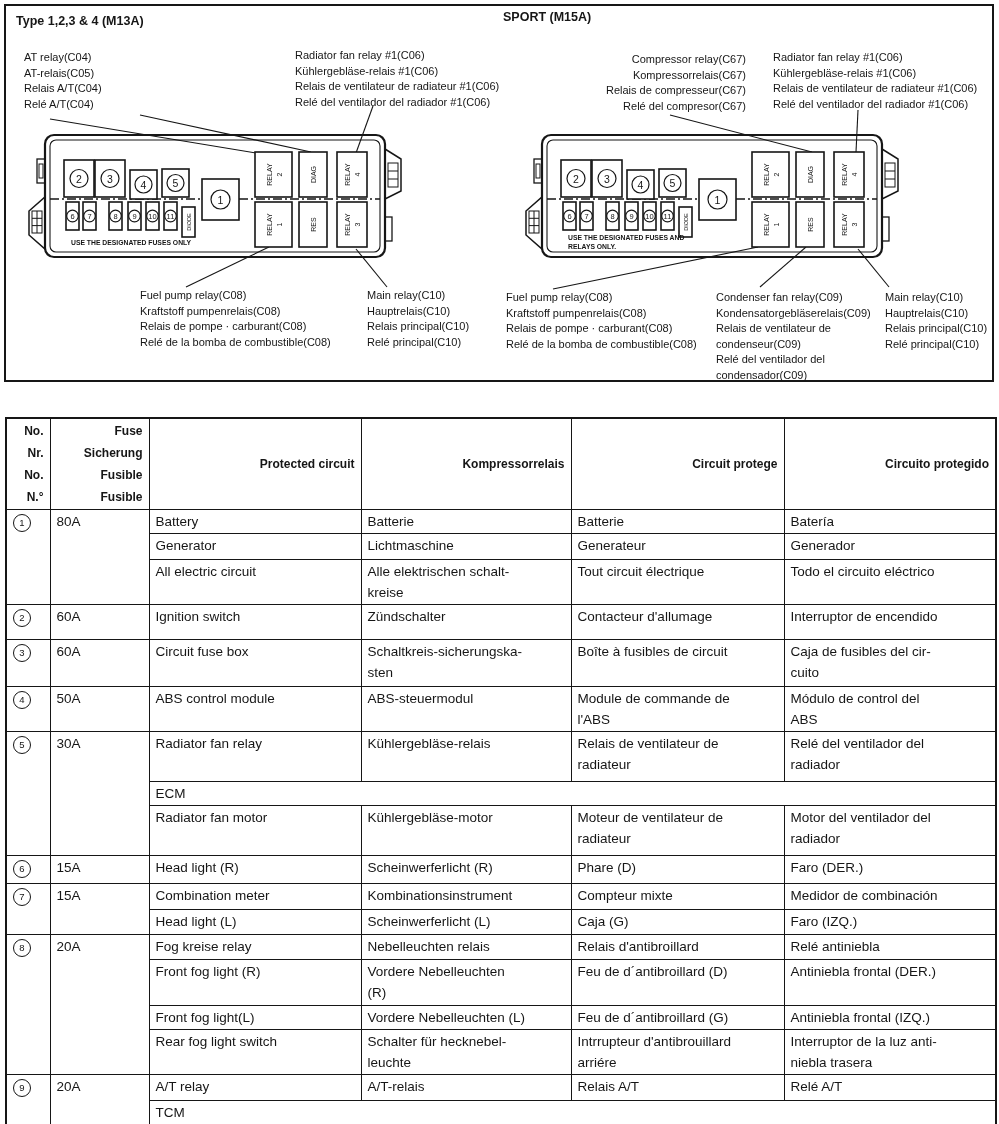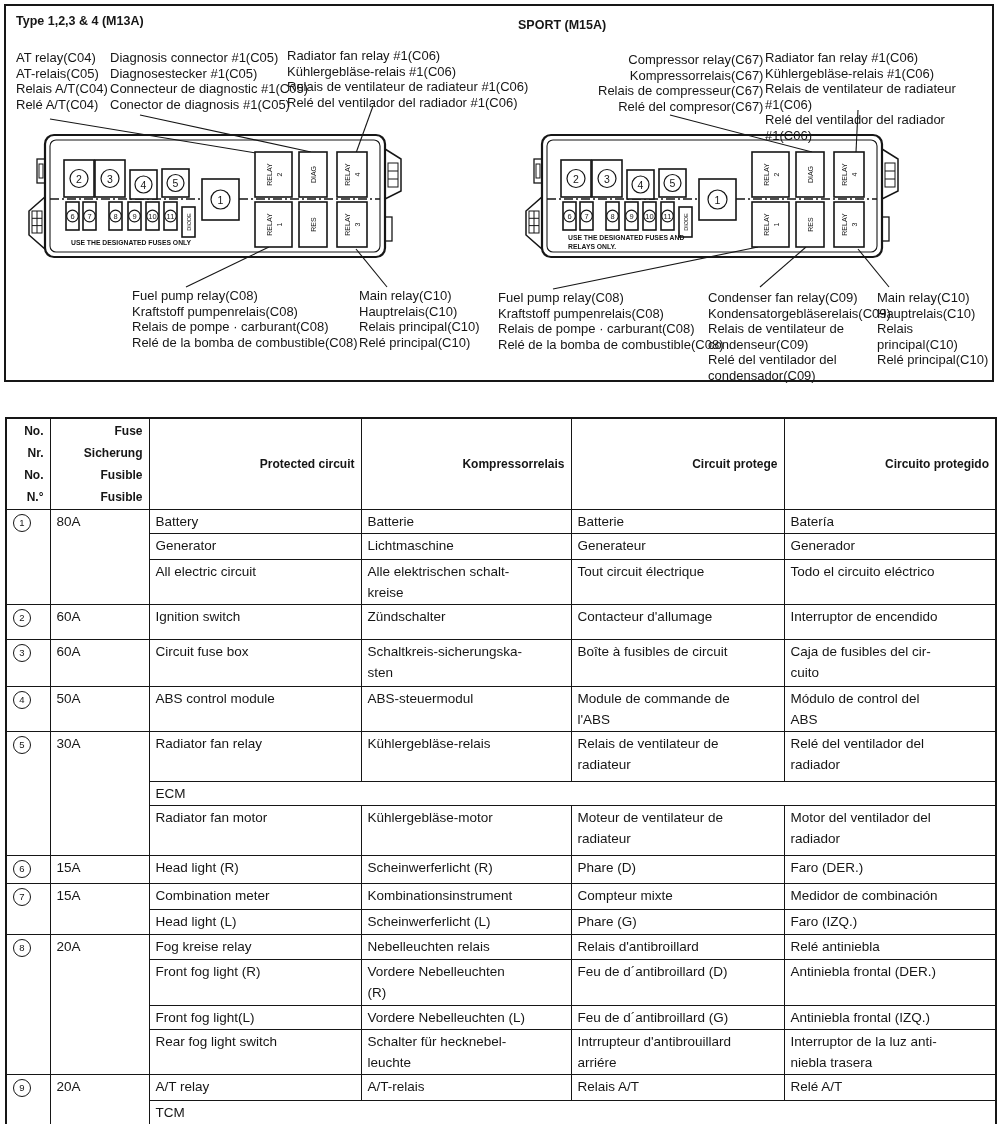--- a/index.html
+++ b/index.html
@@ -2,51 +2,47 @@
 <html><head>
 <meta charset="utf-8">
 <style>
   html,body{margin:0;padding:0;background:#ffffff;}
   body{font-family:"Liberation Sans", sans-serif;color:#161616;}
   #page{position:relative;width:999px;height:1124px;background:#fff;overflow:hidden;padding-left:32px;}
 
   
   .panel{position:absolute;left:4px;top:4px;width:986px;height:374px;border:2px solid #161616;}
   .dtitle{position:absolute;font-size:12.5px;font-weight:bold;white-space:pre;}
-  .lbl{position:absolute;font-size:13px;line-height:15.5px;white-space:pre-line;}
+  .lbl{position:absolute;font-size:11px;line-height:15.5px;white-space:pre-line;margin-left:8px;}
   .leaders{position:absolute;left:0;top:0;}
   .fusebox{position:absolute;top:127px;}
   .fusebox text{font-family:"Liberation Sans",sans-serif;fill:#161616;}
 
   
   table.fuse{position:absolute;left:5px;top:417px;width:990px;border-collapse:collapse;table-layout:fixed;border:2.5px solid #161616;}
   table.fuse th, table.fuse td{border:1.5px solid #161616;font-size:13.5px;line-height:21px;padding:1px 6px;white-space:pre-line;vertical-align:top;text-align:left;overflow:hidden;}
   table.fuse th{font-weight:bold;text-align:right;vertical-align:middle;font-size:12px;line-height:22px;}
   td.c-num{text-align:center;vertical-align:middle;}
   td.c-amp{text-align:center;vertical-align:middle;}
   .circ{display:inline-block;width:16px;height:16px;border:1.2px solid #161616;border-radius:50%;font-size:9.5px;line-height:16px;text-align:center;font-weight:normal;}
 </style>
 </head>
 <body>
 
 <div id="page">
 
   <div class="panel">
 
     <div class="dtitle" style="left:10px;top:8px;">Type 1,2,3 &amp; 4 (M13A)</div>
-    <div class="dtitle" style="left:497px;top:12px;margin-left:15px;">SPORT (M15A)</div>
+    <div class="dtitle" style="left:497px;top:4px;">SPORT (M15A)</div>
 
     <div class="lbl" style="left:10px;top:44px;">AT relay(C04)
 AT-relais(C05)
 Relais A/T(C04)
 Relé A/T(C04)</div>
-    <div class="lbl" style="left:104px;top:44px;">Diagnosis connector #1(C05)
-Diagnosestecker #1(C05)
-Connecteur de diagnostic #1(C05)
-Conector de diagnosis #1(C05)</div>
     <div class="lbl" style="left:281px;top:42px;">Radiator fan relay #1(C06)
 Kühlergebläse-relais #1(C06)
 Relais de ventilateur de radiateur #1(C06)
 Relé del ventilador del radiador #1(C06)</div>
     <div class="lbl" style="left:592px;top:46px;text-align:right;">Compressor relay(C67)
 Kompressorrelais(C67)
 Relais de compresseur(C67)
 Relé del compresor(C67)</div>
     <div class="lbl" style="left:759px;top:44px;">Radiator fan relay #1(C06)
 Kühlergebläse-relais #1(C06)
@@ -372,21 +368,21 @@
       <td class="c-num" rowspan="2"><span class="circ">7</span></td>
       <td class="c-amp" rowspan="2">15A</td>
       <td>Combination meter</td>
       <td>Kombinationsinstrument</td>
       <td>Compteur mixte</td>
       <td>Medidor de combinación</td>
     </tr>
     <tr style="height:25px">
       <td>Head light (L)</td>
       <td>Scheinwerferlicht (L)</td>
-      <td>Phare (G)</td>
+      <td>Caja (G)</td>
       <td>Faro (IZQ.)</td>
     </tr>
 
     <tr style="height:25px">
       <td class="c-num" rowspan="4"><span class="circ">8</span></td>
       <td class="c-amp" rowspan="4">20A</td>
       <td>Fog kreise relay</td>
       <td>Nebelleuchten relais</td>
       <td>Relais d'antibroillard</td>
       <td>Relé antiniebla</td>

